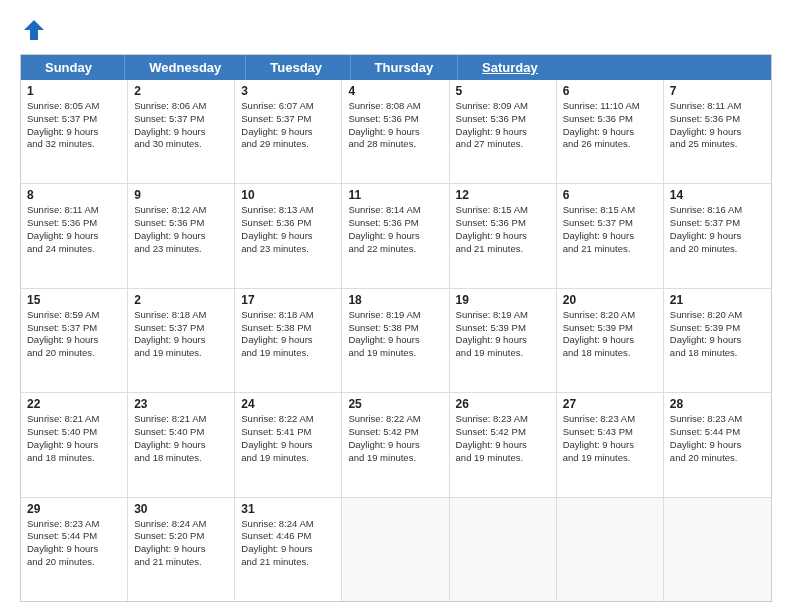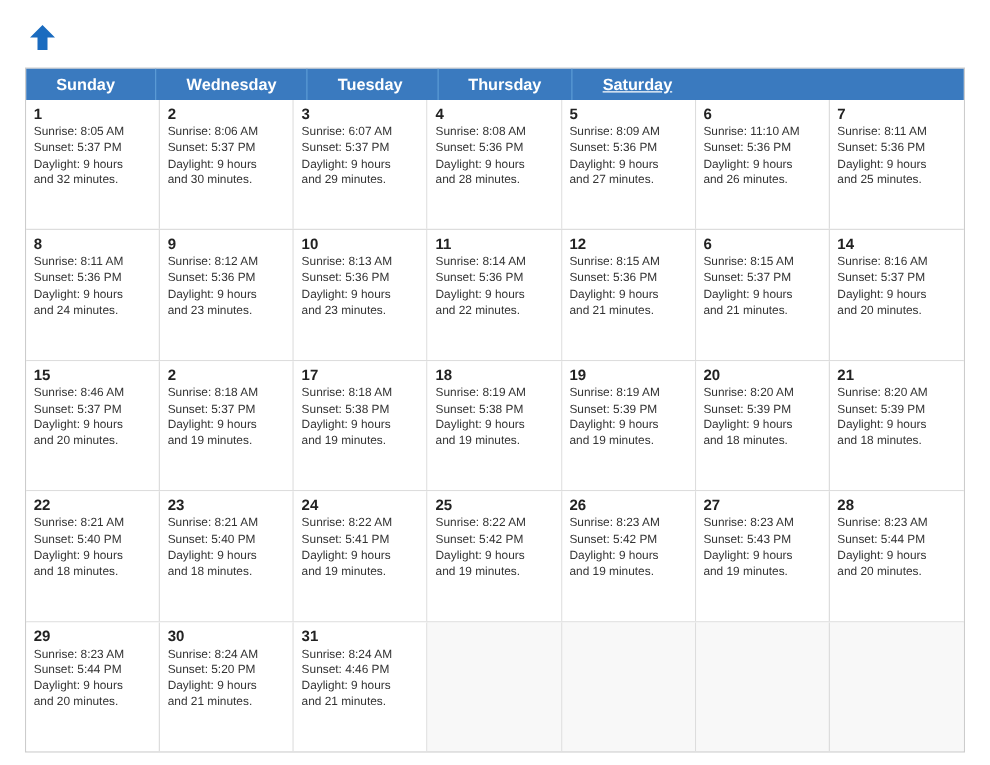--- a/index.html
+++ b/index.html
@@ -235,21 +235,21 @@
             <span class="day-num">14</span>
             <span class="cell-line">Sunrise: 8:16 AM</span>
             <span class="cell-line">Sunset: 5:37 PM</span>
             <span class="cell-line">Daylight: 9 hours</span>
             <span class="cell-line">and 20 minutes.</span>
           </div>
         </div>
         <div class="cal-row">
           <div class="cal-cell">
             <span class="day-num">15</span>
-            <span class="cell-line">Sunrise: 8:46 AM</span>
+            <span class="cell-line">Sunrise: 8:59 AM</span>
             <span class="cell-line">Sunset: 5:37 PM</span>
             <span class="cell-line">Daylight: 9 hours</span>
             <span class="cell-line">and 20 minutes.</span>
           </div>
           <div class="cal-cell">
             <span class="day-num">2</span>
             <span class="cell-line">Sunrise: 8:18 AM</span>
             <span class="cell-line">Sunset: 5:37 PM</span>
             <span class="cell-line">Daylight: 9 hours</span>
             <span class="cell-line">and 19 minutes.</span>

